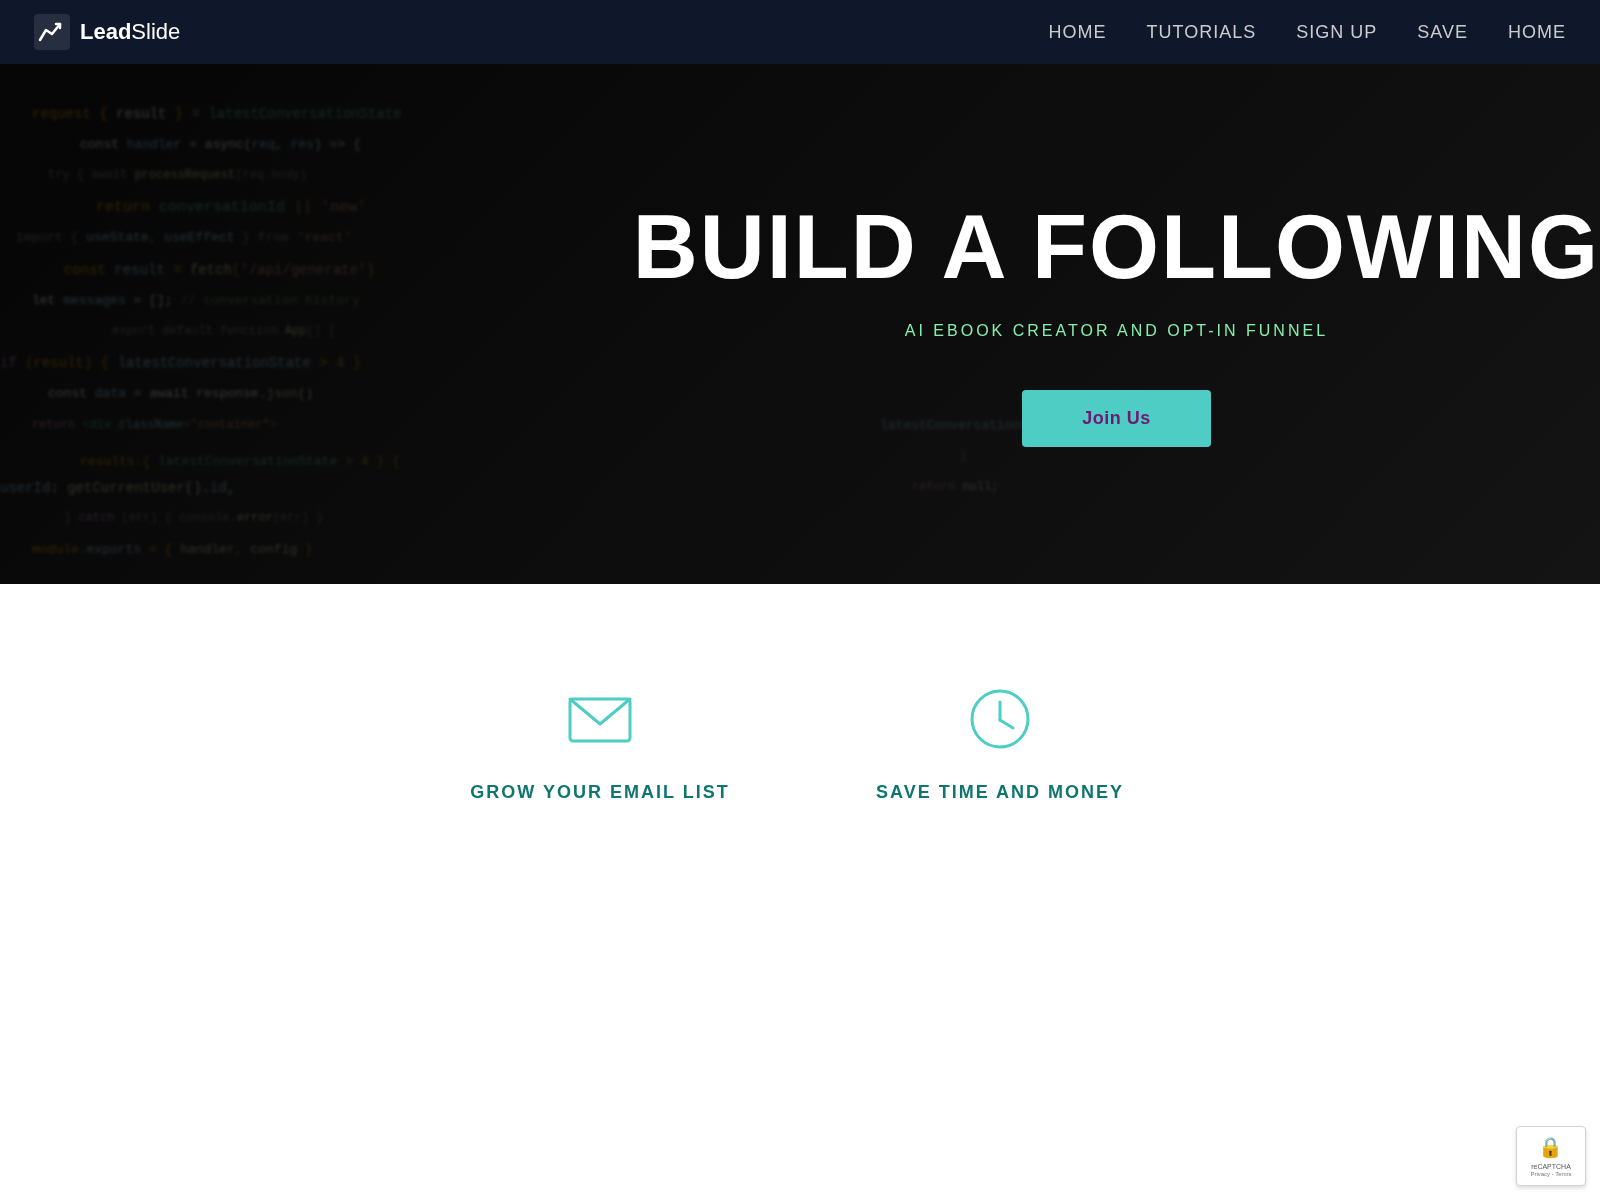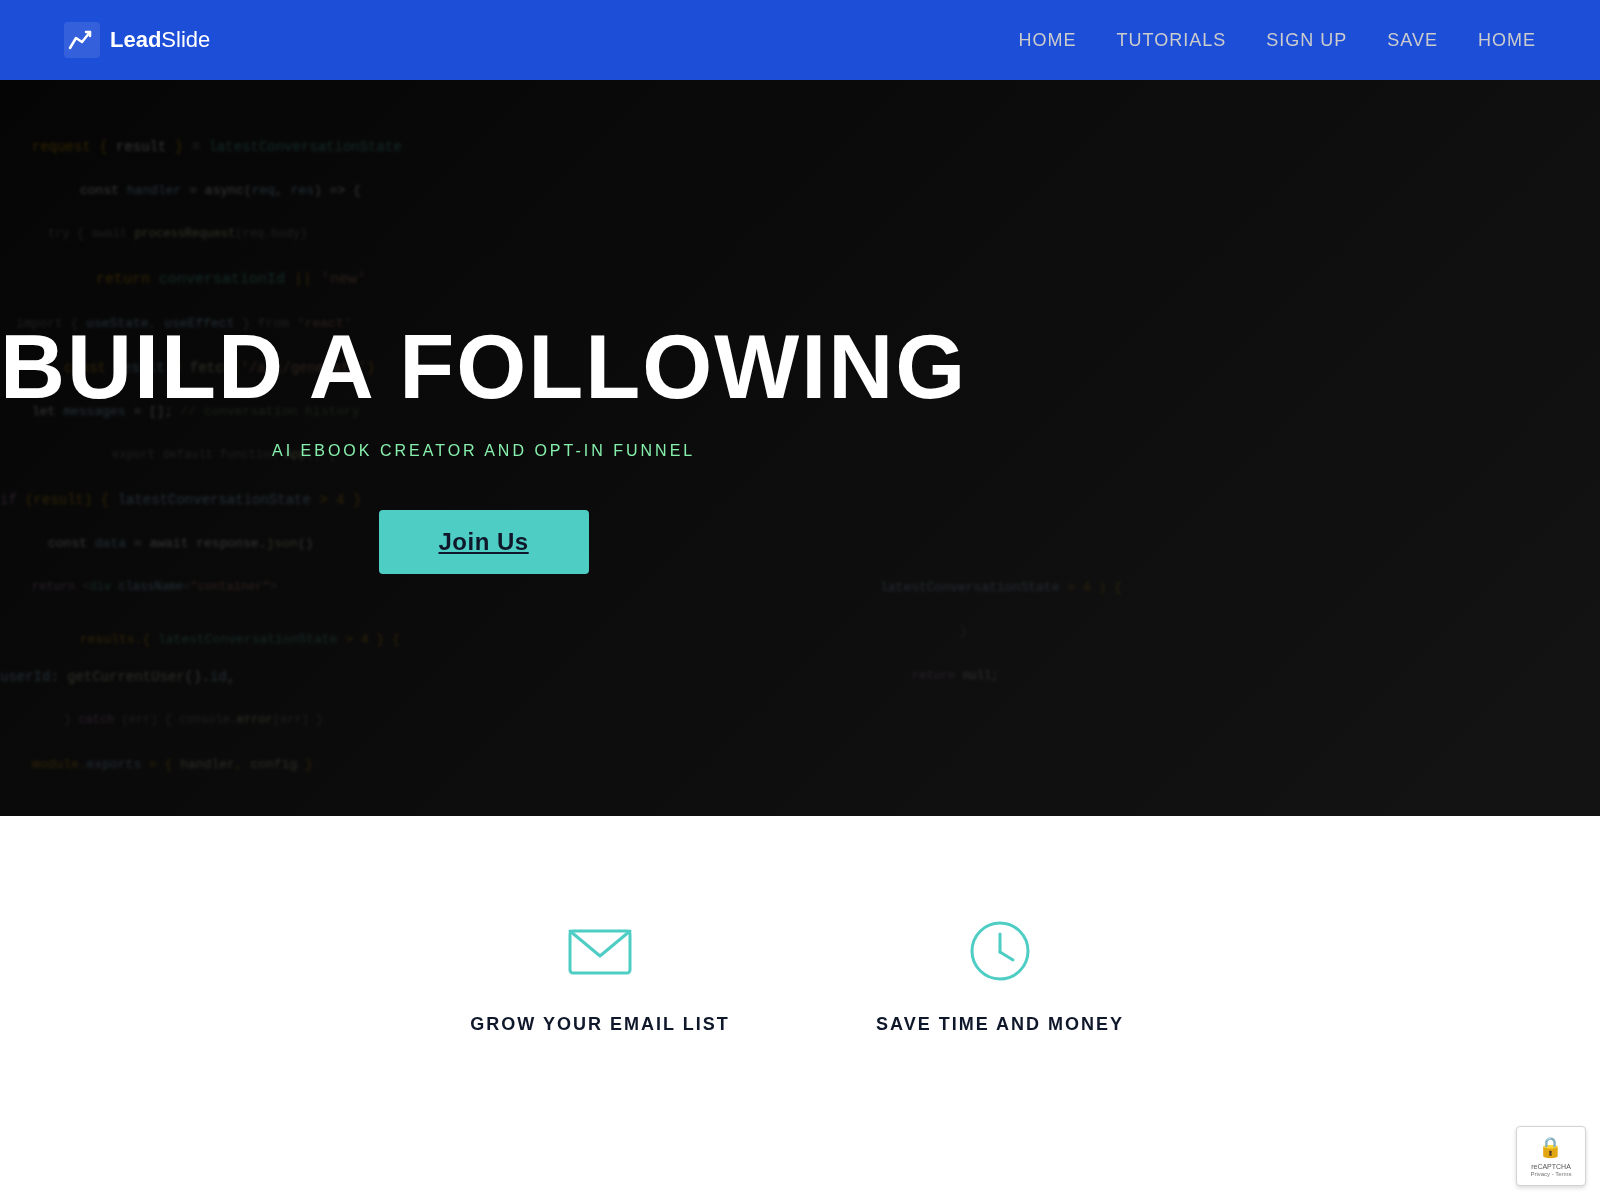--- a/index.html
+++ b/index.html
@@ -9,26 +9,26 @@
     }
 
     body {
       font-family: 'Arial', sans-serif;
       width: 1600px;
       overflow-x: hidden;
     }
 
     
     .navbar {
-      background-color: #1d4ed8;
+      background-color: #0f172a;
       display: flex;
       align-items: center;
       justify-content: space-between;
-      padding: 0 64px;
-      height: 80px;
+      padding: 0 34px;
+      height: 64px;
       position: relative;
       z-index: 10;
     }
 
     .logo-area {
       display: flex;
       align-items: center;
       gap: 10px;
     }
 
@@ -58,25 +58,25 @@
       text-decoration: none;
       font-size: 18px;
       letter-spacing: 1px;
       font-weight: 400;
     }
 
     
     .hero {
       position: relative;
       width: 100%;
-      height: 736px;
+      height: 520px;
       background-color: #1a1a1a;
       display: flex;
       align-items: center;
-      justify-content: flex-start;
+      justify-content: flex-end;
       overflow: hidden;
     }
 
     .hero-bg {
       position: absolute;
       inset: 0;
       background: 
         linear-gradient(135deg, rgba(0,0,0,0.7) 0%, rgba(20,20,20,0.85) 100%);
       z-index: 1;
     }
@@ -119,29 +119,28 @@
       font-size: 16px;
       letter-spacing: 3px;
       text-transform: uppercase;
       color: #86efac;
       margin-bottom: 50px;
       font-weight: 400;
     }
 
     .join-button {
       background-color: #4ecdc4;
-      color: #0f172a;
+      color: #701a75;
       border: none;
       padding: 18px 60px;
-      font-size: 24px;
+      font-size: 18px;
       font-weight: 600;
       border-radius: 4px;
       cursor: pointer;
       letter-spacing: 0.5px;
-      text-decoration: underline;
     }
 
     
     .features {
       background-color: #fff;
       padding: 80px 0 60px;
       display: flex;
       justify-content: center;
       gap: 0;
     }
@@ -160,21 +159,21 @@
       height: 70px;
       margin-bottom: 28px;
       color: #4ecdc4;
     }
 
     .feature-label {
       font-size: 18px;
       font-weight: 700;
       letter-spacing: 2px;
       text-transform: uppercase;
-      color: #0f172a;
+      color: #0f766e;
       text-align: left;
     }
 
     
     .recaptcha-badge {
       position: fixed;
       bottom: 14px;
       right: 14px;
       background: #fff;
       border: 1px solid #d3d3d3;

